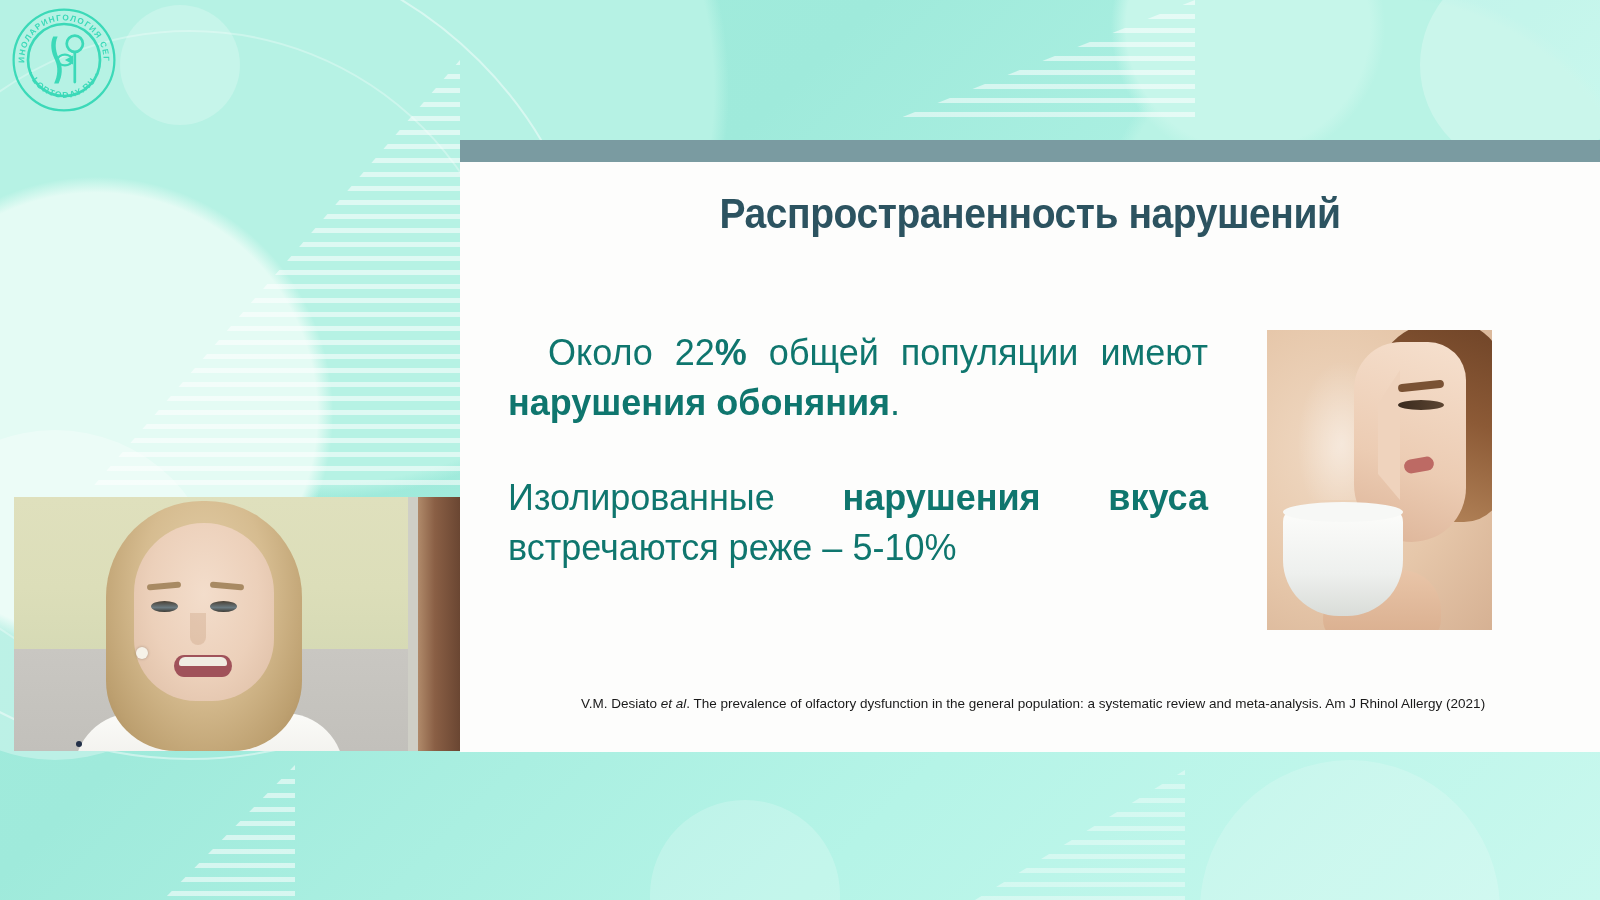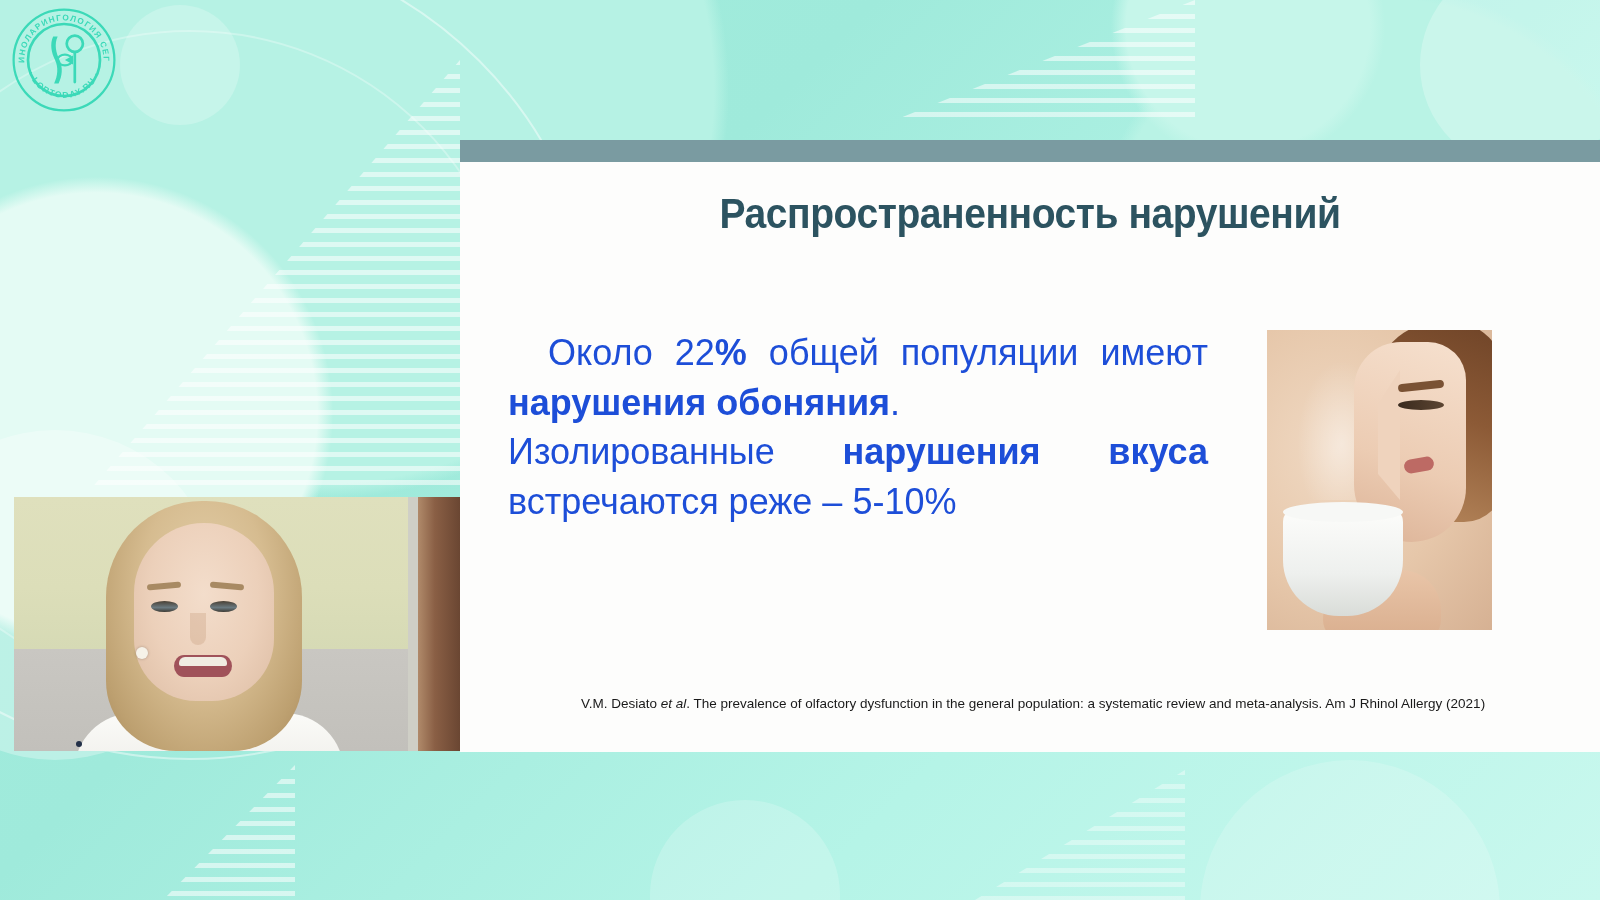--- a/index.html
+++ b/index.html
@@ -156,27 +156,27 @@
     font-size:42px; font-weight:bold;
     color:#2c5360;
     letter-spacing:-0.5px;
     font-family:"Liberation Sans Narrow","Liberation Sans", sans-serif;
     transform:scaleX(0.93);
   }
 
   .body-text {
     position:absolute; left:48px; top:188px;
     width:700px;
-    color:#1d4ed8;
+    color:#0f766e;
     font-size:36px;
     line-height:1.38;
   }
   .para { text-align:justify; }
   .para.p1 { text-indent:40px; }
-  .para.p2 { }
+  .para.p2 { margin-top:46px; }
   .para b { font-weight:bold; }
   .nowrapline { white-space:nowrap; }
 
   .slide-photo {
     position:absolute; left:807px; top:190px;
     width:225px; height:300px;
     overflow:hidden;
     background:#e7cdb5;
   }
   .ph-bg {

